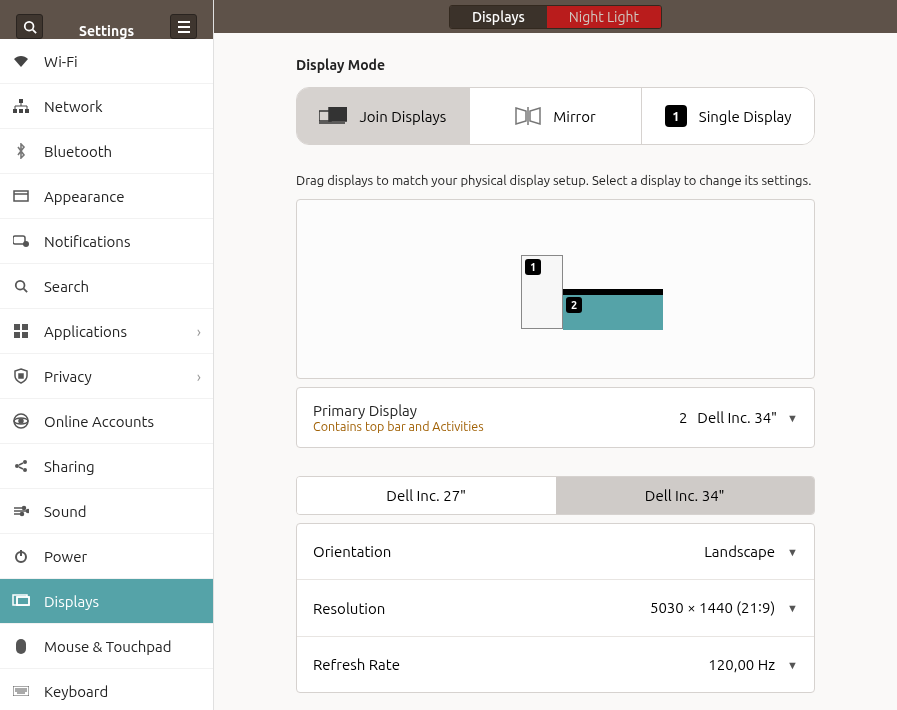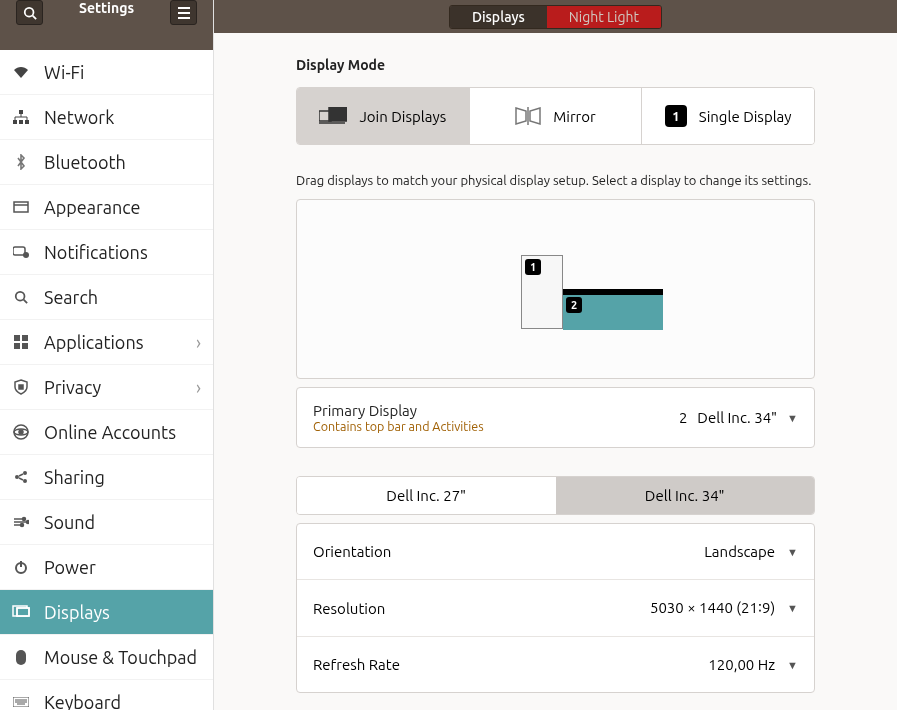--- a/index.html
+++ b/index.html
@@ -1,34 +1,34 @@
 <!DOCTYPE html>
 <html><head>
 <meta charset="utf-8">
 <style>
 * { margin: 0; padding: 0; box-sizing: border-box; font-family: -apple-system, "Segoe UI", Ubuntu, Cantarell, sans-serif; }
 body { width: 897px; height: 710px; display: flex; overflow: hidden; background: #fff; }
 .sidebar { width: 214px; background: #fff; border-right: 1px solid #e0e0e0; display: flex; flex-direction: column; }
-.sidebar-header { background: #5e5249; height: 50px; display: flex; align-items: flex-start; padding: 0 16px; gap: 8px; }
+.sidebar-header { background: #5e5249; height: 39px; display: flex; align-items: flex-end; padding: 0 16px; gap: 8px; }
 .hdr-btn { width: 27px; height: 25px; background: #3f362f; border: 1px solid #2a2420; border-radius: 3px; display: flex; align-items: center; justify-content: center; cursor: pointer; }
 .hdr-title { flex: 1; text-align: center; color: #fff; font-weight: bold; font-size: 14px; }
 .sidebar-items { flex: 1; overflow-y: auto; }
-.sidebar-item { display: flex; align-items: center; height: 45px; padding: 0 12px; gap: 14px; cursor: pointer; font-size: 18px; color: #222; border-bottom: 1px solid #f2f2f2; }
+.sidebar-item { display: flex; align-items: center; height: 45px; padding: 0 12px; gap: 14px; cursor: pointer; font-size: 15px; color: #222; border-bottom: 1px solid #f2f2f2; }
 .sidebar-item.active { background: #55a3a8; color: #fff; }
 .sidebar-item .icon { width: 18px; display: flex; justify-content: center; color: #555; }
 .sidebar-item.active .icon { color: #fff; }
 .chev { margin-left: auto; color: #999; }
 .main { flex: 1; display: flex; flex-direction: column; background: #faf9f8; }
 .main-header { background: #5e5249; height: 33px; display: flex; align-items: center; justify-content: center; }
 .tabgroup { display: flex; border: 1px solid #33291f; border-radius: 3px; overflow: hidden; }
 .tab { padding: 3px 22px; font-size: 14px; color: #d0c8c0; background: #b91c1c; cursor: pointer; }
 .tab.active { background: #3b322a; color: #fff; font-weight: 500; }
 .content { flex: 1; padding: 24px 82px 12px 82px; overflow-y: auto; }
 .section-title { font-size: 14px; font-weight: bold; color: #222; margin-bottom: 14px; }
-.mode-row { display: flex; border: 1px solid #d6d2cf; border-radius: 4px; overflow: hidden; margin-bottom: 28px; }
+.mode-row { display: flex; border: 1px solid #d6d2cf; border-radius: 13px; overflow: hidden; margin-bottom: 28px; }
 .mode-btn { flex: 1; height: 56px; display: flex; align-items: center; justify-content: center; gap: 12px; font-size: 15px; cursor: pointer; background: #fff; border-right: 1px solid #d6d2cf; }
 .mode-btn:last-child { border-right: none; }
 .mode-btn.sel { background: #d6d2cf; }
 .hint { font-size: 13px; color: #222; margin-bottom: 12px; }
 .arranger { border: 1px solid #d6d2cf; border-radius: 4px; height: 180px; background: #fcfcfc; position: relative; margin-bottom: 8px; }
 .disp { position: absolute; border: 1px solid #888; background: #f7f7f7; }
 .disp .badge { position: absolute; top: 3px; left: 3px; width: 16px; height: 16px; background: #000; color: #fff; border-radius: 3px; font-size: 11px; font-weight: bold; display: flex; align-items: center; justify-content: center; }
 .disp.d2 { background: #55a3a8; border: none; }
 .disp.d2 .topbar { height: 6px; background: #000; }
 .panel-row { border: 1px solid #d6d2cf; border-radius: 4px; background: #fff; padding: 14px 16px; display: flex; align-items: center; margin-bottom: 28px; }

